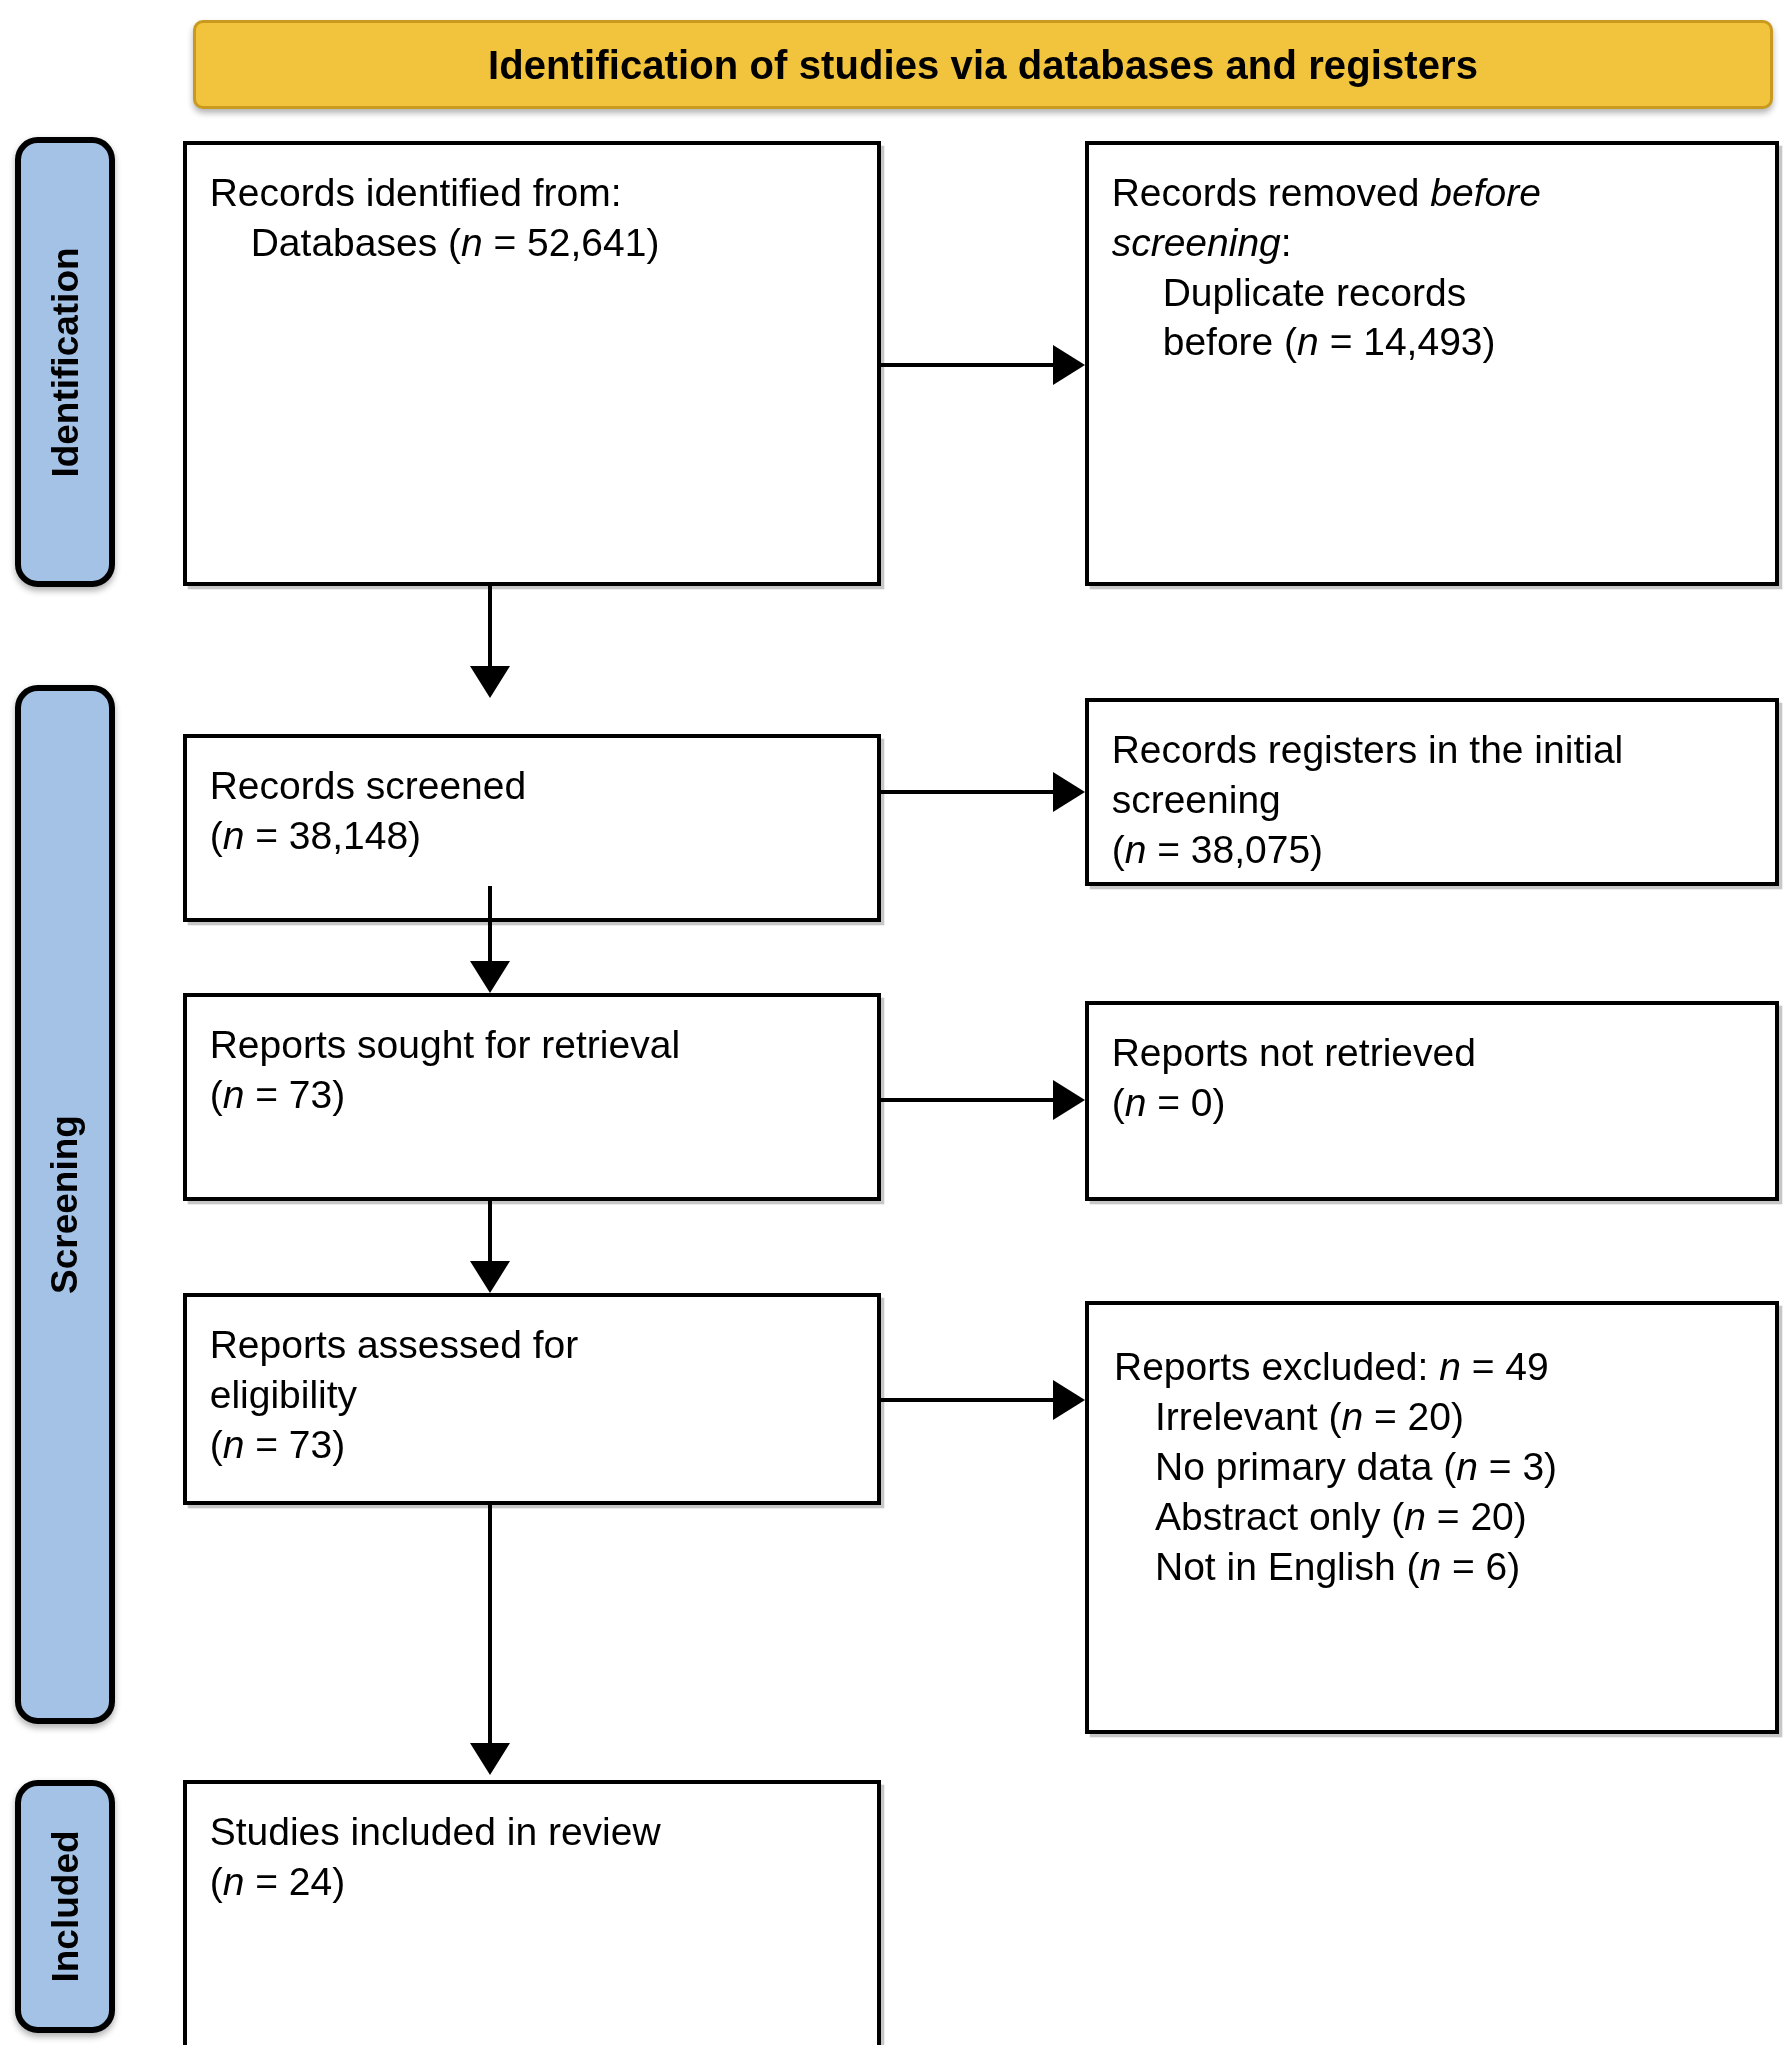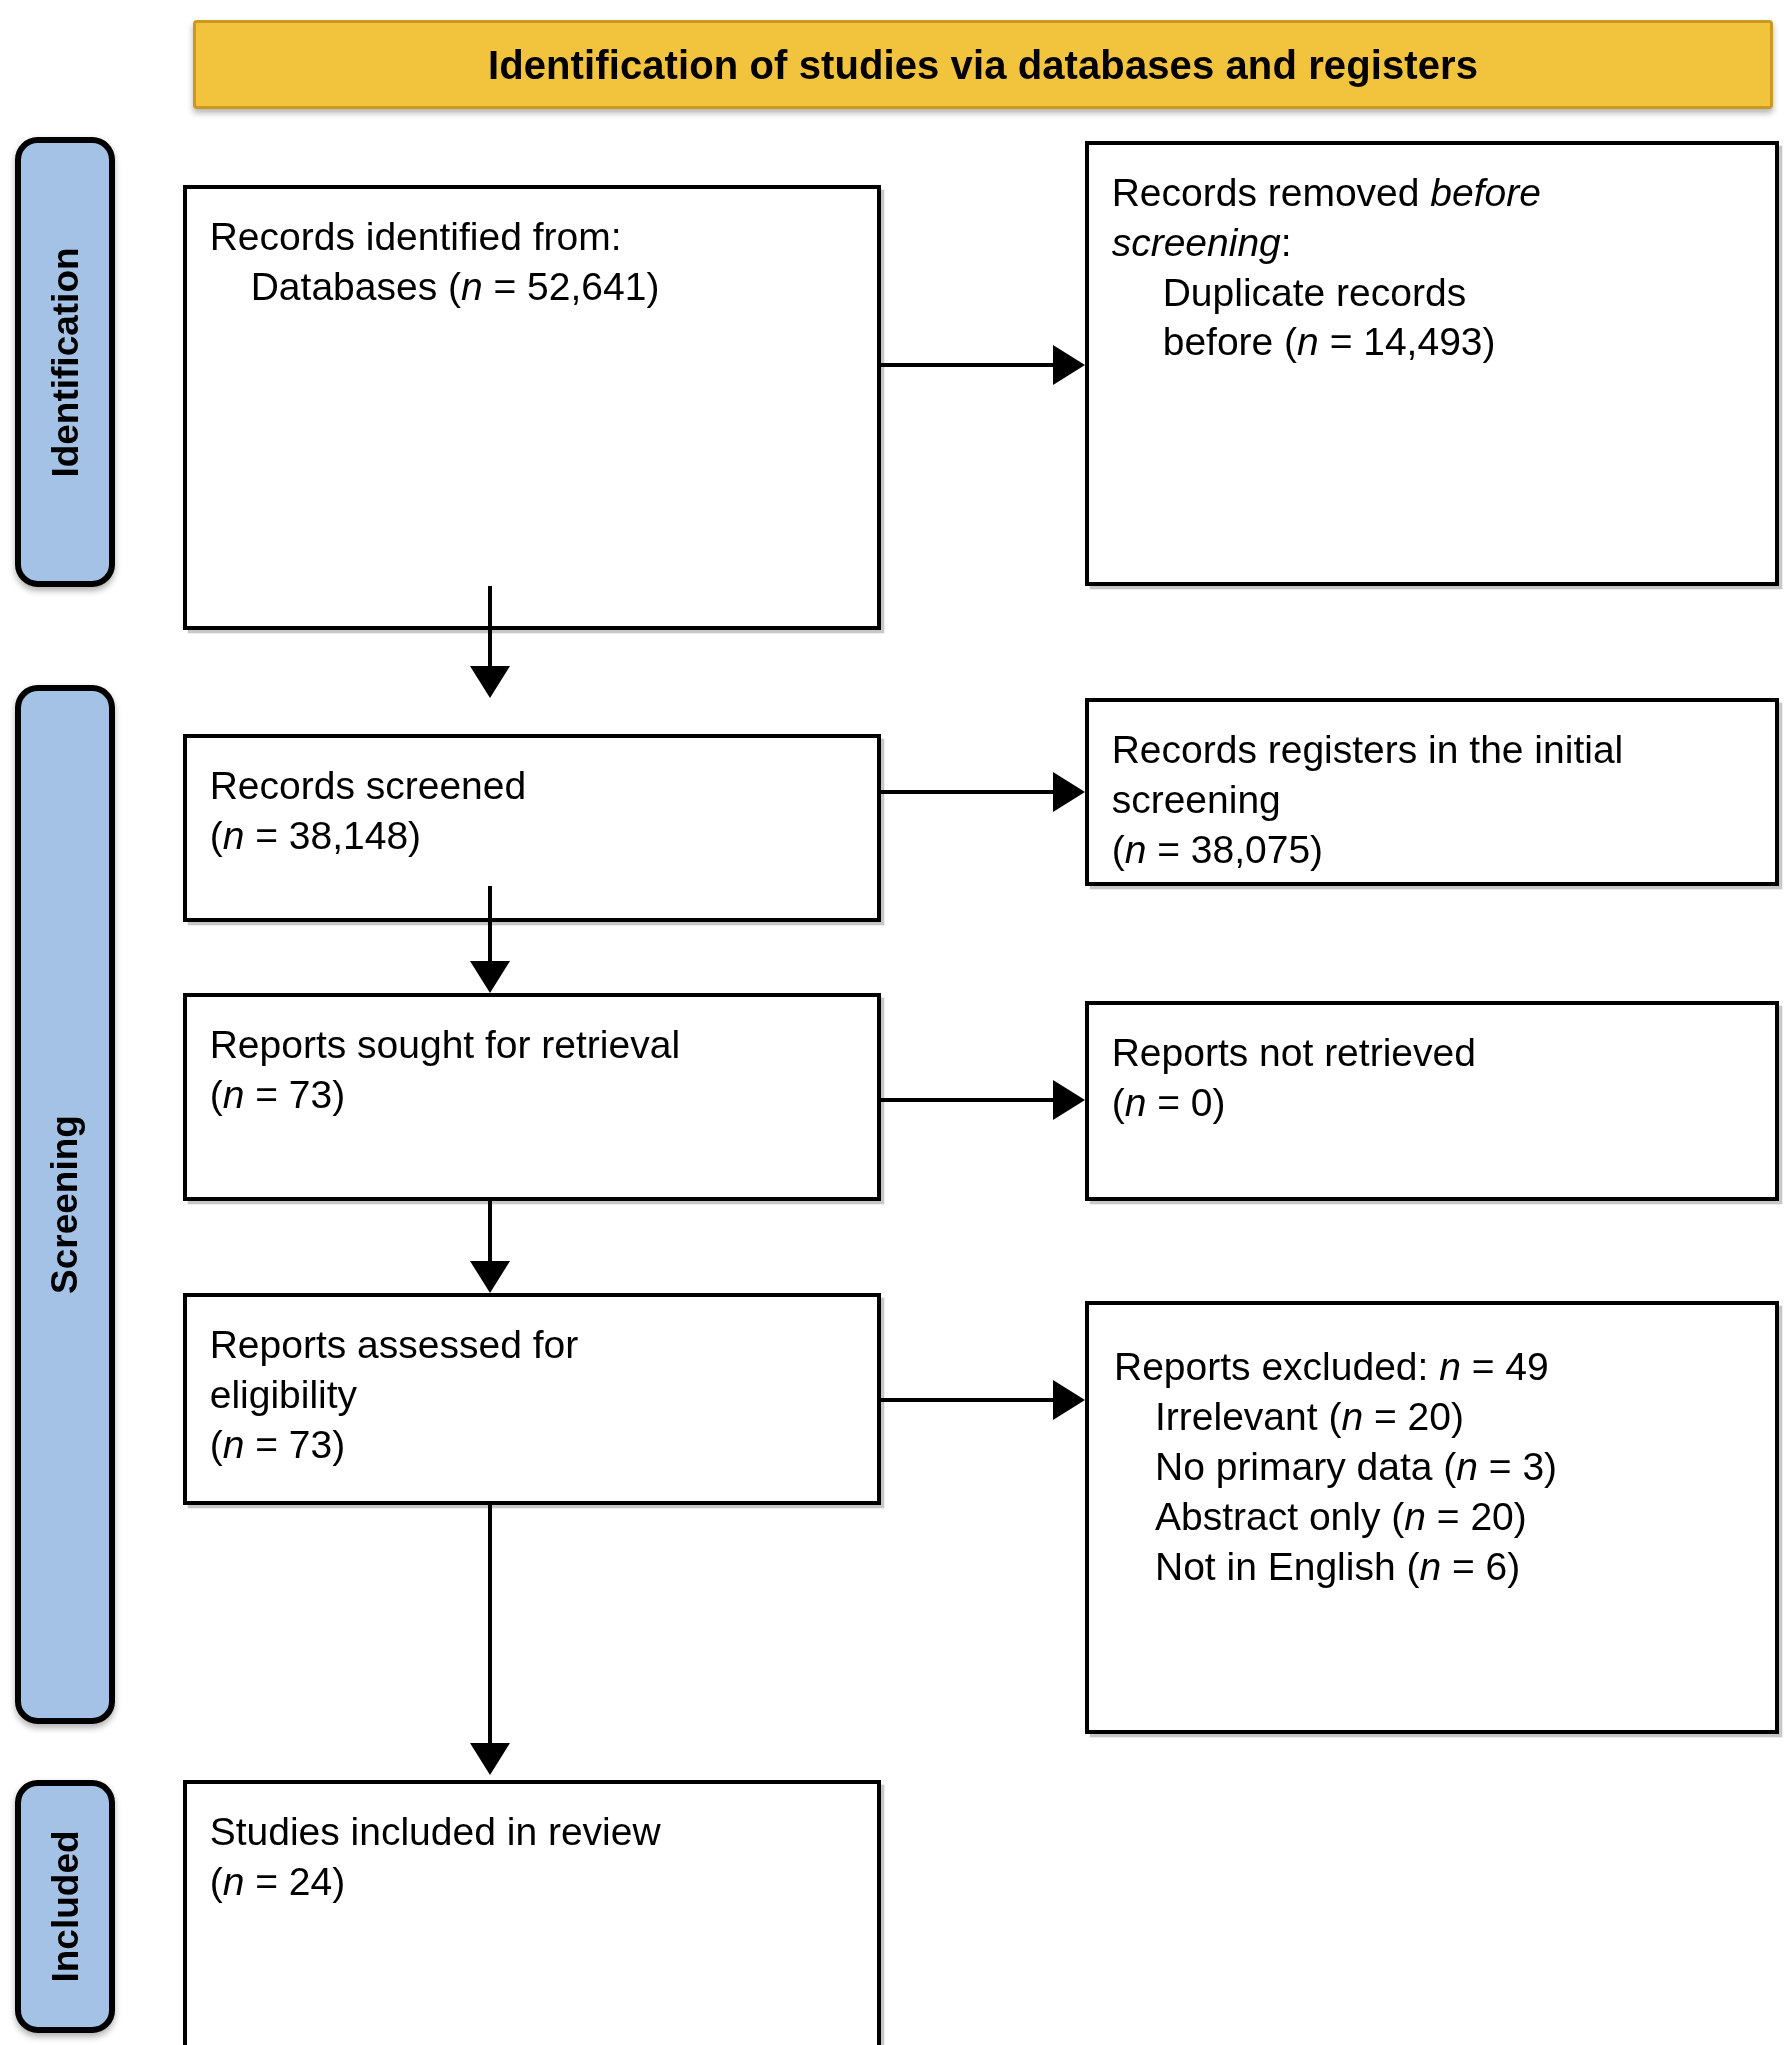--- a/index.html
+++ b/index.html
@@ -23,21 +23,21 @@
 
   
   .banner {
     position: absolute;
     left: 193px;
     top: 20px;
     width: 1580px;
     height: 89px;
     background: #F2C43D;
     border: 3.3px solid #C99A1E;
-    border-radius: 4px;
+    border-radius: 10px;
     box-sizing: border-box;
     display: flex;
     align-items: center;
     justify-content: center;
     box-shadow: 0 4px 6.7px rgba(0,0,0,0.30);
   }
   .banner-text {
     font-size: 40px;
     font-weight: bold;
     color: #000000;
@@ -92,21 +92,21 @@
   em { font-style: italic; }
 
   
   .vcenter {
     height: 100%;
     display: flex;
     flex-direction: column;
     justify-content: flex-start;
   }
 
-  #box-identified      { left: 183px;  top: 141px;  width: 698px; height: 445px; margin-top: 44px; }
+  #box-identified      { left: 183px;  top: 141px;  width: 698px; height: 445px; }
   #box-removed         { left: 1085px; top: 141px;  width: 694px; height: 445px; }
   #box-screened        { left: 183px;  top: 698px; width: 698px; height: 188px; margin-top: 36px; }
   #box-excluded-screen { left: 1085px; top: 698px; width: 694px; height: 188px; }
   #box-sought          { left: 183px;  top: 993px; width: 698px; height: 208px; }
   #box-notretrieved    { left: 1085px; top: 1001px; width: 694px; height: 200px; }
   #box-assessed        { left: 183px;  top: 1293px; width: 698px; height: 212px; }
   #box-excluded-full   { left: 1085px; top: 1301px; width: 694px; height: 433px; }
   #box-included        { left: 183px;  top: 1780px; width: 698px; height: 274px; }
 
   

